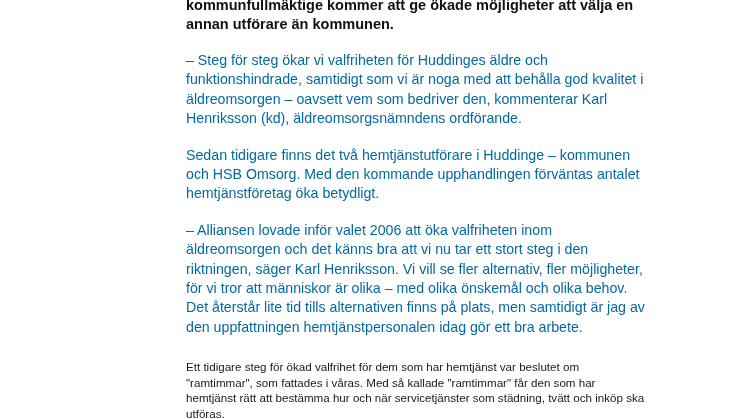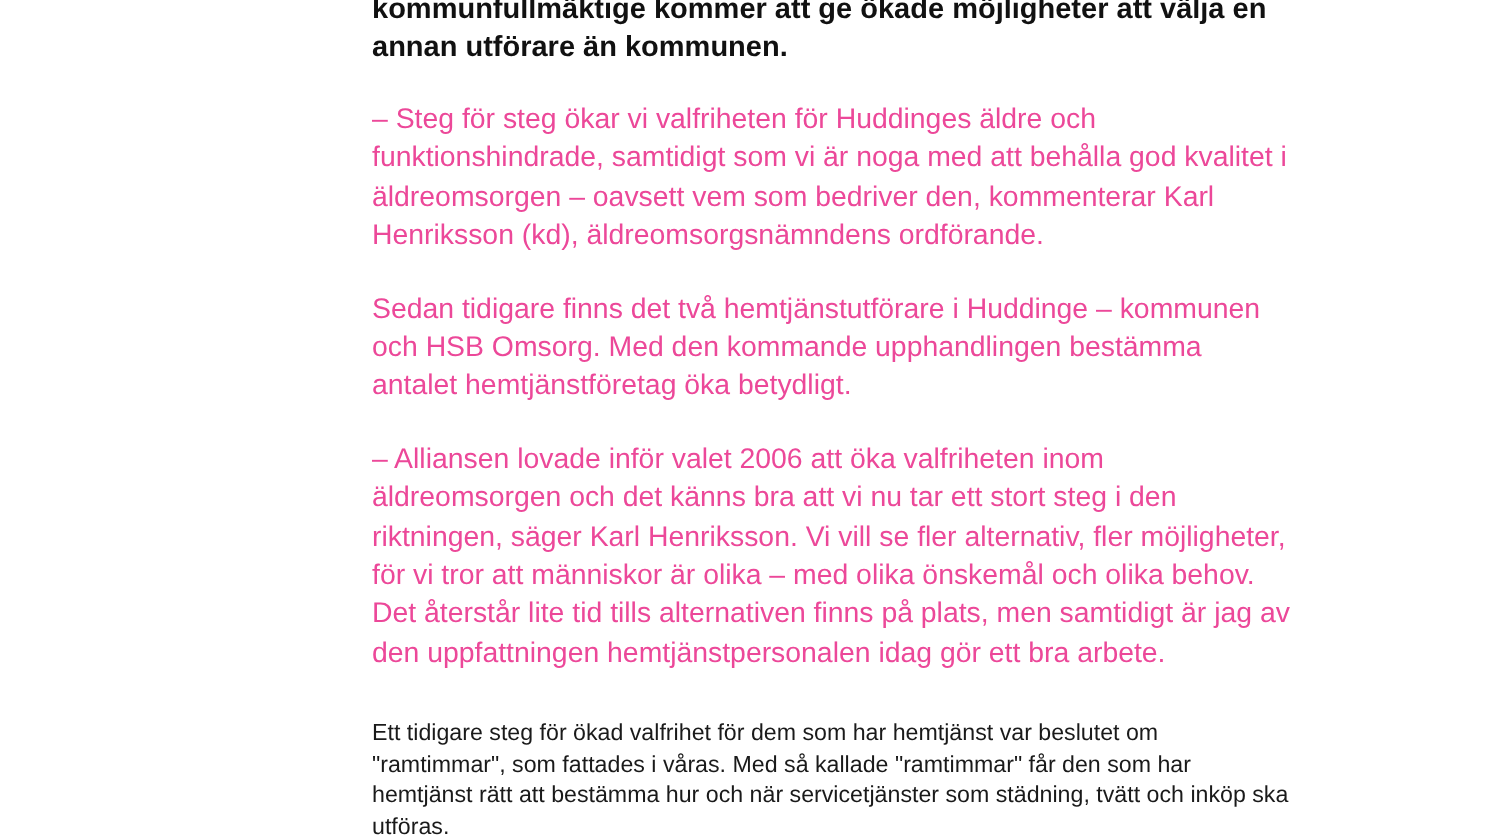--- a/index.html
+++ b/index.html
@@ -31,40 +31,40 @@
   .lead {
     font-weight: bold;
     font-size: 14.5px;
     line-height: 19px;
     color: #111111;
     margin-top: -4px;
   }
   .body-para {
     font-size: 14.2px;
     line-height: 19.4px;
-    color: #ec4899;
+    color: #0369a1;
     margin-top: 17px;
   }
   .small-para {
     font-size: 11.6px;
     line-height: 15.6px;
     color: #1a1a1a;
     margin-top: 22px;
   }
 </style>
 </head>
 <body>
 
 <div class="page">
   <div class="content">
 
     <p class="lead">kommunfullmäktige kommer att ge ökade möjligheter att välja en annan utförare än kommunen.</p>
 
     <p class="body-para">– Steg för steg ökar vi valfriheten för Huddinges äldre och funktionshindrade, samtidigt som vi är noga med att behålla god kvalitet i äldreomsorgen – oavsett vem som bedriver den, kommenterar Karl Henriksson (kd), äldreomsorgsnämndens ordförande.</p>
 
-    <p class="body-para">Sedan tidigare finns det två hemtjänstutförare i Huddinge – kommunen och HSB Omsorg. Med den kommande upphandlingen bestämma antalet hemtjänstföretag öka betydligt.</p>
+    <p class="body-para">Sedan tidigare finns det två hemtjänstutförare i Huddinge – kommunen och HSB Omsorg. Med den kommande upphandlingen förväntas antalet hemtjänstföretag öka betydligt.</p>
 
     <p class="body-para">– Alliansen lovade inför valet 2006 att öka valfriheten inom äldreomsorgen och det känns bra att vi nu tar ett stort steg i den riktningen, säger Karl Henriksson. Vi vill se fler alternativ, fler möjligheter, för vi tror att människor är olika – med olika önskemål och olika behov. Det återstår lite tid tills alternativen finns på plats, men samtidigt är jag av den uppfattningen hemtjänstpersonalen idag gör ett bra arbete.</p>
 
     <p class="small-para">Ett tidigare steg för ökad valfrihet för dem som har hemtjänst var beslutet om "ramtimmar", som fattades i våras. Med så kallade "ramtimmar" får den som har hemtjänst rätt att bestämma hur och när servicetjänster som städning, tvätt och inköp ska utföras.</p>
 
   </div>
 </div>
 
 </body></html>

